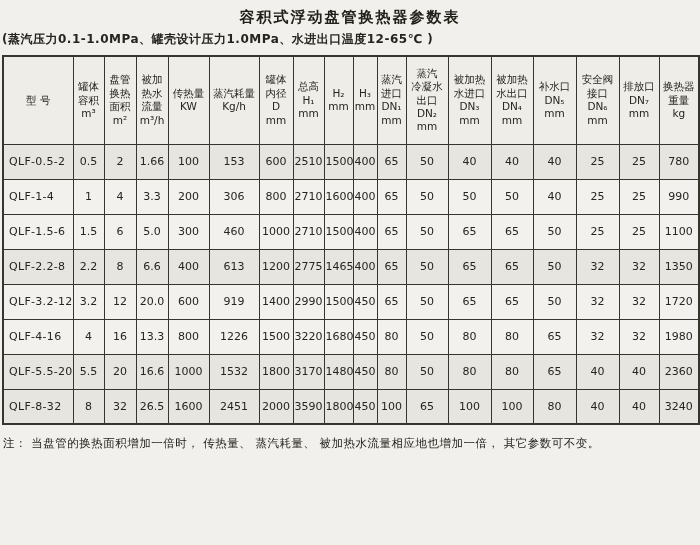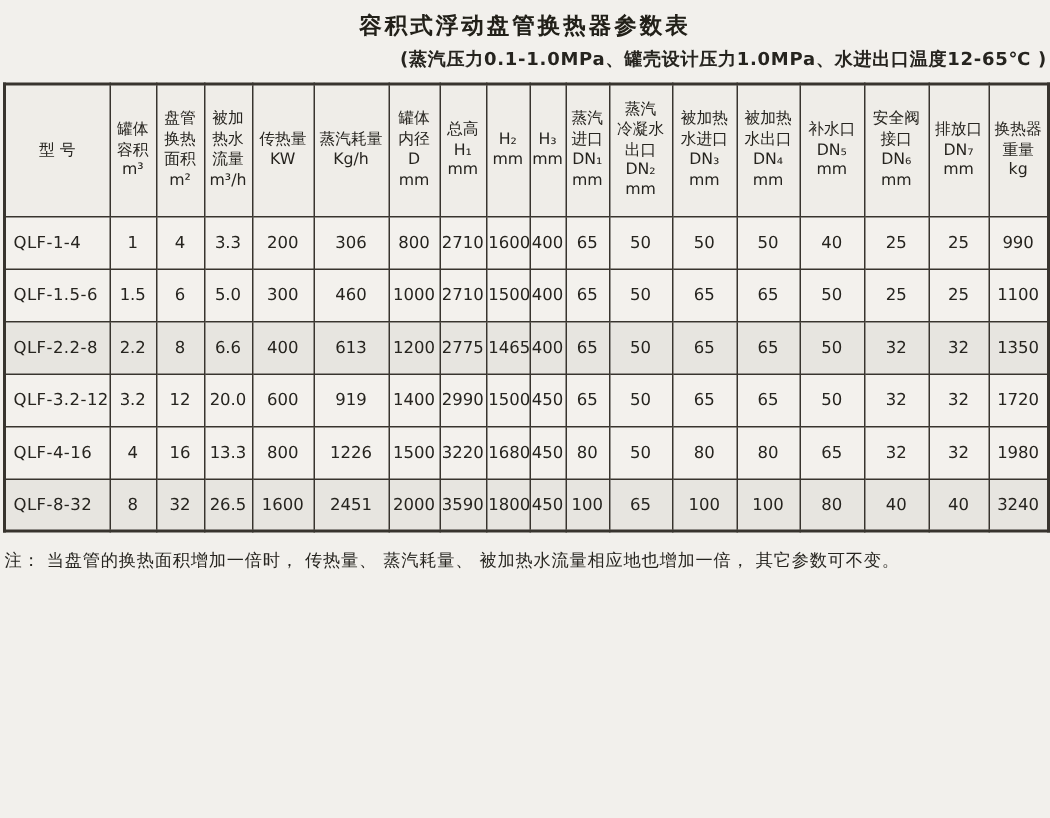--- a/index.html
+++ b/index.html
@@ -9,21 +9,21 @@
     background: #f2f0ec;
     font-family: "DejaVu Sans", "Liberation Sans", sans-serif;
     color: #26241f;
   }
   .page { width: 700px; height: 545px; padding: 5px 2px 0 2px; position: relative; }
   .title {
     text-align: center; font-size: 15px; font-weight: bold;
     letter-spacing: 2px; margin: 3px 0 4px 0; color: #222019;
   }
   .subtitle {
-    text-align: right; font-size: 12px; font-weight: bold;
+    text-align: left; font-size: 12px; font-weight: bold;
     letter-spacing: 0.5px; margin: 0 0 7px 0; color: #26241f;
   }
   table.params {
     width: 696px; table-layout: fixed;
     border-collapse: collapse;
     border: 2px solid #38342e;
     background: #f3f1ed;
   }
   .params th, .params td {
     border: 1px solid #38342e;
@@ -128,20 +128,40 @@
 mm</th>
         <th>排放口
 DN₇
 mm</th>
         <th>换热器
 重量
 kg</th>
       </tr>
     </thead>
     <tbody>
+        <tr class="shaded">
+          <td class="model">QLF-0.5-2</td>
+          <td>0.5</td>
+          <td>2</td>
+          <td>1.66</td>
+          <td>100</td>
+          <td>153</td>
+          <td>600</td>
+          <td>2510</td>
+          <td>1500</td>
+          <td>400</td>
+          <td>65</td>
+          <td>50</td>
+          <td>40</td>
+          <td>40</td>
+          <td>40</td>
+          <td>25</td>
+          <td>25</td>
+          <td>780</td>
+        </tr>
         <tr>
           <td class="model">QLF-1-4</td>
           <td>1</td>
           <td>4</td>
           <td>3.3</td>
           <td>200</td>
           <td>306</td>
           <td>800</td>
           <td>2710</td>
           <td>1600</td>
@@ -229,20 +249,40 @@
           <td>80</td>
           <td>50</td>
           <td>80</td>
           <td>80</td>
           <td>65</td>
           <td>32</td>
           <td>32</td>
           <td>1980</td>
         </tr>
         <tr class="shaded">
+          <td class="model">QLF-5.5-20</td>
+          <td>5.5</td>
+          <td>20</td>
+          <td>16.6</td>
+          <td>1000</td>
+          <td>1532</td>
+          <td>1800</td>
+          <td>3170</td>
+          <td>1480</td>
+          <td>450</td>
+          <td>80</td>
+          <td>50</td>
+          <td>80</td>
+          <td>80</td>
+          <td>65</td>
+          <td>40</td>
+          <td>40</td>
+          <td>2360</td>
+        </tr>
+        <tr class="shaded">
           <td class="model">QLF-8-32</td>
           <td>8</td>
           <td>32</td>
           <td>26.5</td>
           <td>1600</td>
           <td>2451</td>
           <td>2000</td>
           <td>3590</td>
           <td>1800</td>
           <td>450</td>

